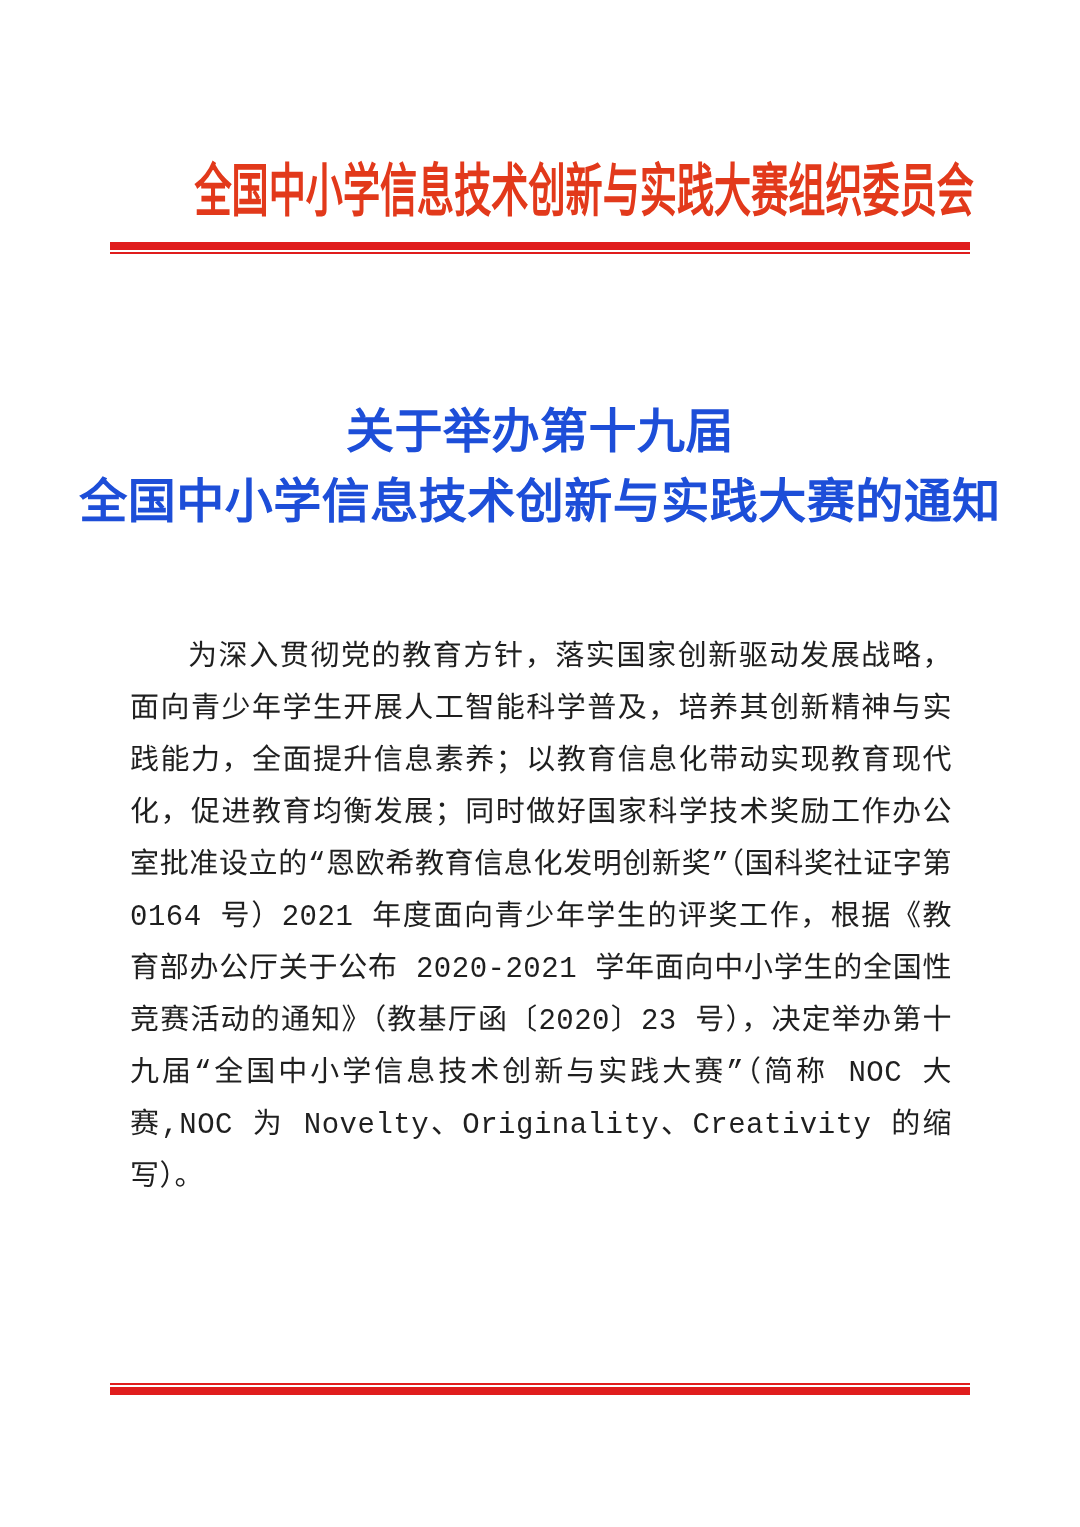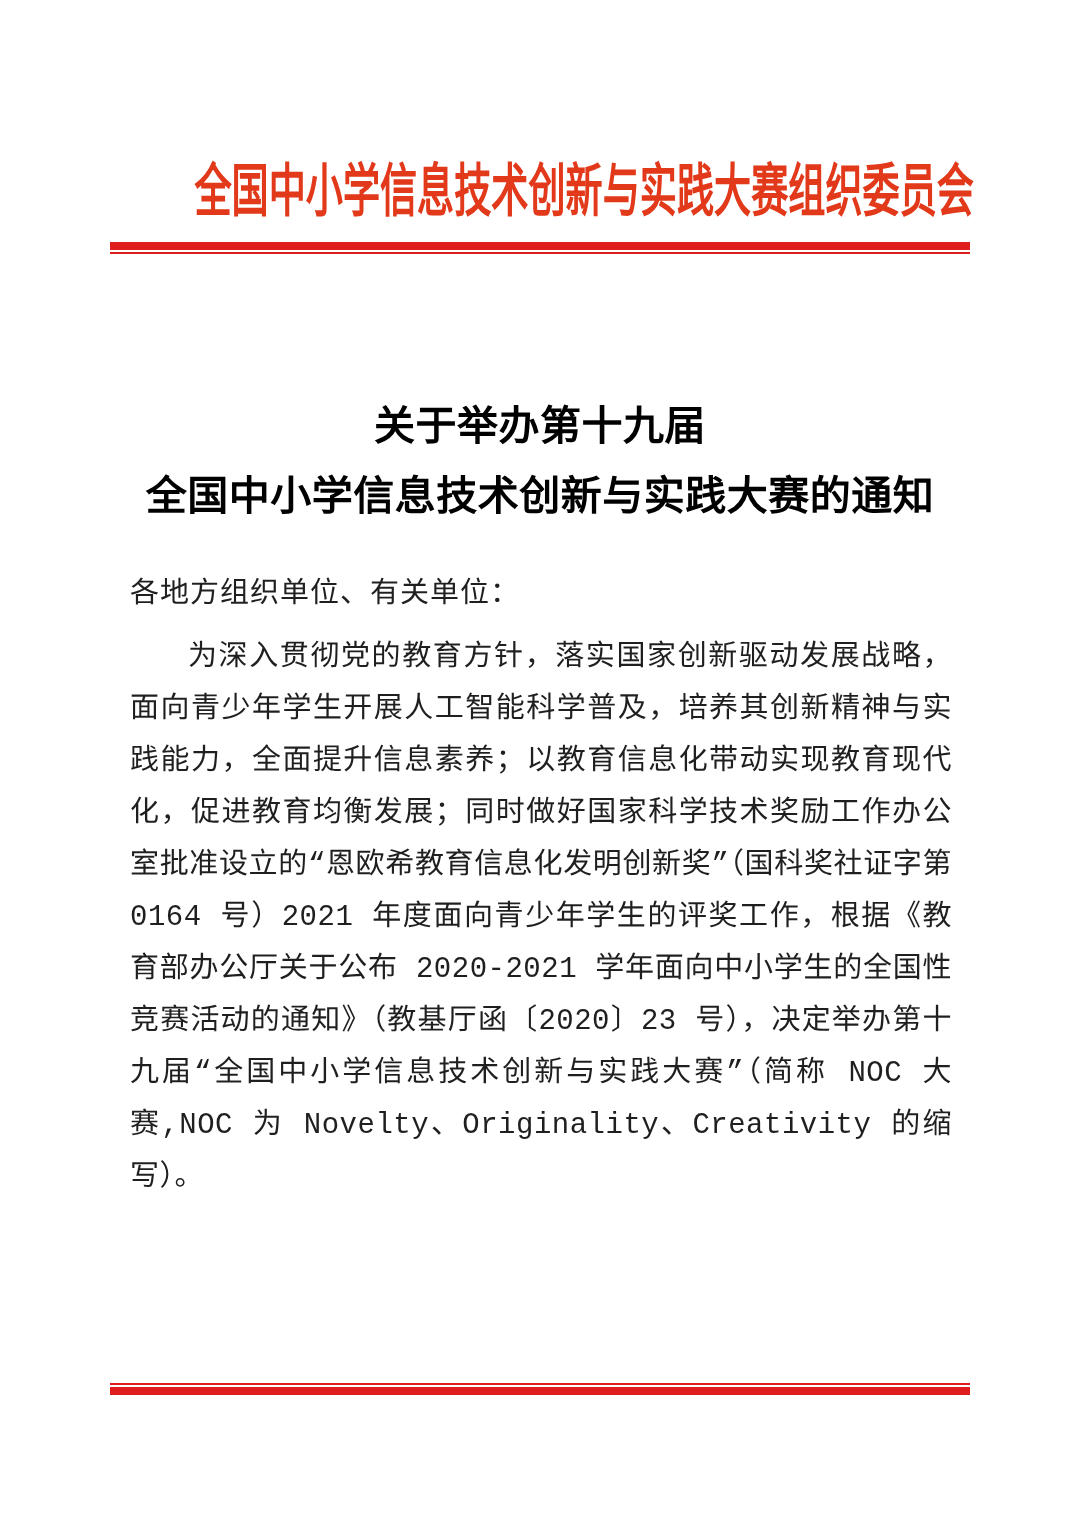--- a/index.html
+++ b/index.html
@@ -52,23 +52,23 @@
     right: 128px;
     text-align: right;
     font-size: 29px;
     letter-spacing: 1px;
   }
   .title-line {
     position: absolute;
     left: 0;
     width: 100%;
     text-align: center;
-    font-size: 41px;
+    font-size: 48px;
     font-weight: bold;
-    color: #000000;
+    color: #1d4ed8;
     letter-spacing: 0.5px;
   }
   .title-line-1 { top: 392px; }
   .title-line-2 { top: 462px; }
   .salutation {
     position: absolute;
     top: 568px;
     left: 130px;
     right: 128px;
     font-size: 29px;
@@ -100,21 +100,20 @@
     <div class="bar-thick"></div>
     <div class="bar-gap"></div>
     <div class="bar-thin"></div>
   </div>
 
 
   <div class="title-line title-line-1">关于举办第十九届</div>
 
   <div class="title-line title-line-2">全国中小学信息技术创新与实践大赛的通知</div>
 
-  <div class="salutation">各地方组织单位、有关单位：</div>
 
   <div class="body-text">
     <p>为深入贯彻党的教育方针，落实国家创新驱动发展战略，面向青少年学生开展人工智能科学普及，培养其创新精神与实践能力，全面提升信息素养；以教育信息化带动实现教育现代化，促进教育均衡发展；同时做好国家科学技术奖励工作办公室批准设立的“恩欧希教育信息化发明创新奖”（国科奖社证字第 0164 号）2021 年度面向青少年学生的评奖工作，根据《教育部办公厅关于公布 2020-2021 学年面向中小学生的全国性竞赛活动的通知》（教基厅函〔2020〕23 号），决定举办第十九届“全国中小学信息技术创新与实践大赛”（简称 NOC 大赛,NOC 为 Novelty、Originality、Creativity 的缩写）。</p>
   </div>
 
   <div class="rule rule-bottom">
     <div class="bar-thin"></div>
     <div class="bar-gap"></div>
     <div class="bar-thick"></div>
   </div>

